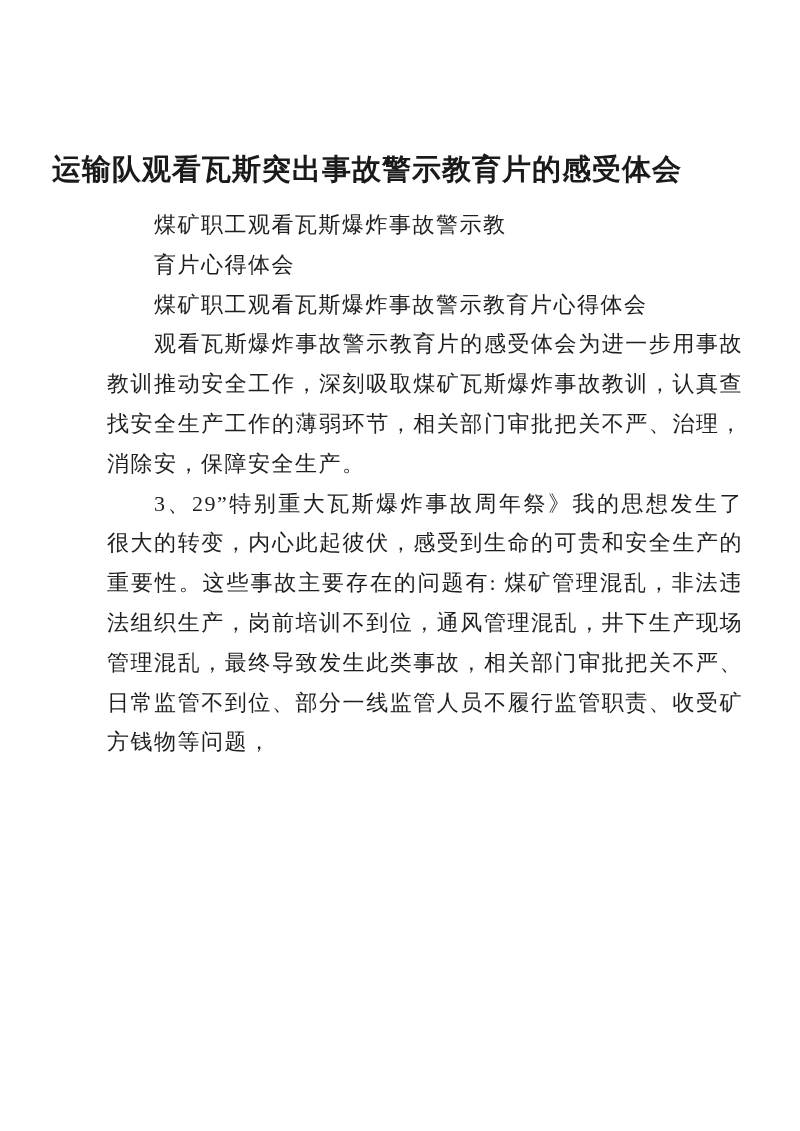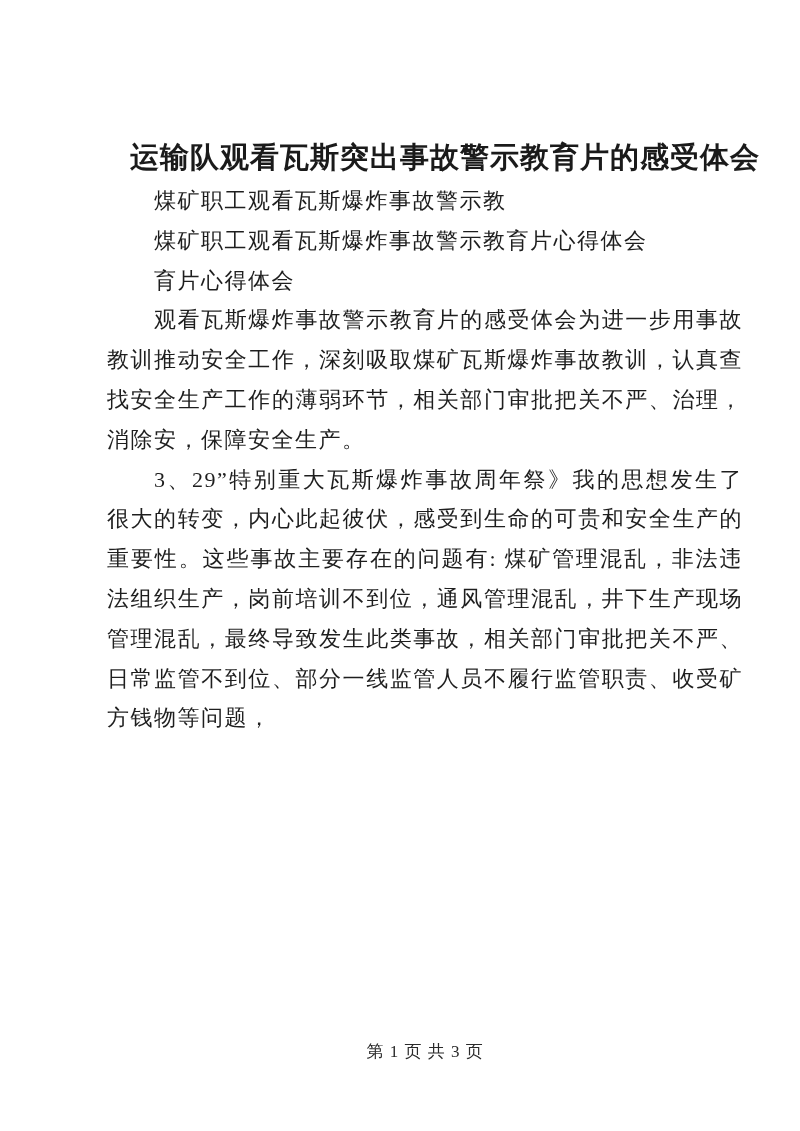--- a/index.html
+++ b/index.html
@@ -14,27 +14,27 @@
     font-family: "Liberation Serif", "DejaVu Serif", serif;
     color: #1e1e1e;
   }
   .page {
     position: relative;
     width: 800px;
     height: 1131px;
     background: #ffffff;
   }
   .doc-title {
-    margin: 0;
+    margin: 12px;
     padding: 134px 40px 0 40px;
     font-size: 29px;
     font-weight: 700;
     line-height: 47px;
     letter-spacing: 1px;
-    text-align: right;
+    text-align: left;
     color: #1a1a1a;
   }
   .doc-body {
     display: block;
     margin: 0 23px 0 107px;
     width: 636px;
     font-family: Liberation Serif, serif;
   }
   .para {
     margin: 0;
@@ -58,20 +58,19 @@
   }
 </style>
 </head>
 <body>
 
 <div class="page">
   <h1 class="doc-title">运输队观看瓦斯突出事故警示教育片的感受体会</h1>
 
   <main class="doc-body">
     <p class="para">煤矿职工观看瓦斯爆炸事故警示教</p>
+    <p class="para">育片心得体会</p>
     <p class="para">煤矿职工观看瓦斯爆炸事故警示教育片心得体会</p>
-    <p class="para">育片心得体会</p>
     <p class="para">观看瓦斯爆炸事故警示教育片的感受体会为进一步用事故教训推动安全工作，深刻吸取煤矿瓦斯爆炸事故教训，认真查找安全生产工作的薄弱环节，相关部门审批把关不严、治理，消除安，保障安全生产。</p>
     <p class="para">3、29”特别重大瓦斯爆炸事故周年祭》我的思想发生了很大的转变，内心此起彼伏，感受到生命的可贵和安全生产的重要性。这些事故主要存在的问题有: 煤矿管理混乱，非法违法组织生产，岗前培训不到位，通风管理混乱，井下生产现场管理混乱，最终导致发生此类事故，相关部门审批把关不严、日常监管不到位、部分一线监管人员不履行监管职责、收受矿方钱物等问题，</p>
   </main>
 
-  <div class="page-footer">第 1 页 共 3 页</div>
 </div>
 
 </body></html>

